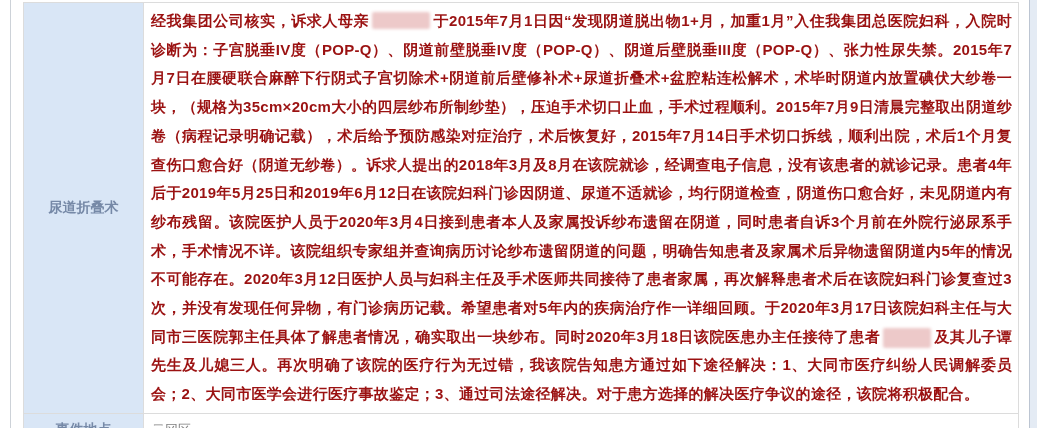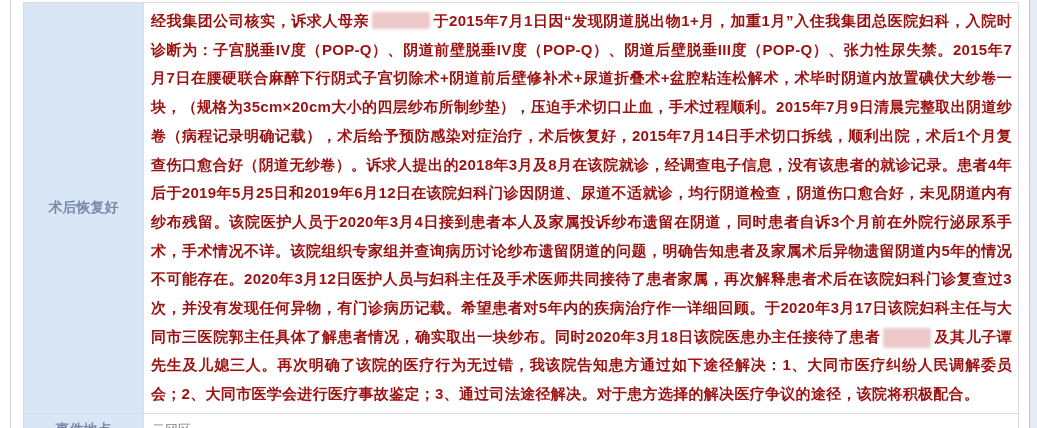--- a/index.html
+++ b/index.html
@@ -96,21 +96,21 @@
   <table class="detail-table">
     <colgroup>
       <col style="width:120px">
       <col style="width:375px">
       <col style="width:119px">
       <col style="width:381px">
     </colgroup>
 
     <tbody>
         <tr class="row-reply">
-      <td class="label-cell">术后恢复好</td>
+      <td class="label-cell">尿道折叠术</td>
       <td class="reply-cell" colspan="3">
         <div class="reply-text"><span>经我集团公司核实，诉求人母亲</span><span class="redact redact-1"></span><span>于2015年7月1日因“发现阴道脱出物1+月，加重1月”入住我集团总医院妇科，入院时诊断为：子宫脱垂IV度（POP-Q）、阴道前壁脱垂IV度（POP-Q）、阴道后壁脱垂III度（POP-Q）、张力性尿失禁。2015年7月7日在腰硬联合麻醉下行阴式子宫切除术+阴道前后壁修补术+尿道折叠术+盆腔粘连松解术，术毕时阴道内放置碘伏大纱卷一块，（规格为35cm×20cm大小的四层纱布所制纱垫），压迫手术切口止血，手术过程顺利。2015年7月9日清晨完整取出阴道纱卷（病程记录明确记载），术后给予预防感染对症治疗，术后恢复好，2015年7月14日手术切口拆线，顺利出院，术后1个月复查伤口愈合好（阴道无纱卷）。诉求人提出的2018年3月及8月在该院就诊，经调查电子信息，没有该患者的就诊记录。患者4年后于2019年5月25日和2019年6月12日在该院妇科门诊因阴道、尿道不适就诊，均行阴道检查，阴道伤口愈合好，未见阴道内有纱布残留。该院医护人员于2020年3月4日接到患者本人及家属投诉纱布遗留在阴道，同时患者自诉3个月前在外院行泌尿系手术，手术情况不详。该院组织专家组并查询病历讨论纱布遗留阴道的问题，明确告知患者及家属术后异物遗留阴道内5年的情况不可能存在。2020年3月12日医护人员与妇科主任及手术医师共同接待了患者家属，再次解释患者术后在该院妇科门诊复查过3次，并没有发现任何异物，有门诊病历记载。希望患者对5年内的疾病治疗作一详细回顾。于2020年3月17日该院妇科主任与大同市三医院郭主任具体了解患者情况，确实取出一块纱布。同时2020年3月18日该院医患办主任接待了患者</span><span class="redact redact-2"></span><span>及其儿子谭先生及儿媳三人。再次明确了该院的医疗行为无过错，我该院告知患方通过如下途径解决：1、大同市医疗纠纷人民调解委员会；2、大同市医学会进行医疗事故鉴定；3、通过司法途径解决。对于患方选择的解决医疗争议的途径，该院将积极配合。</span></div>
       </td>
     </tr>
 
     <tr class="row-place">
       <td class="label-cell">事件地点</td>
       <td class="value-cell" colspan="3">云冈区</td>
     </tr>
 

